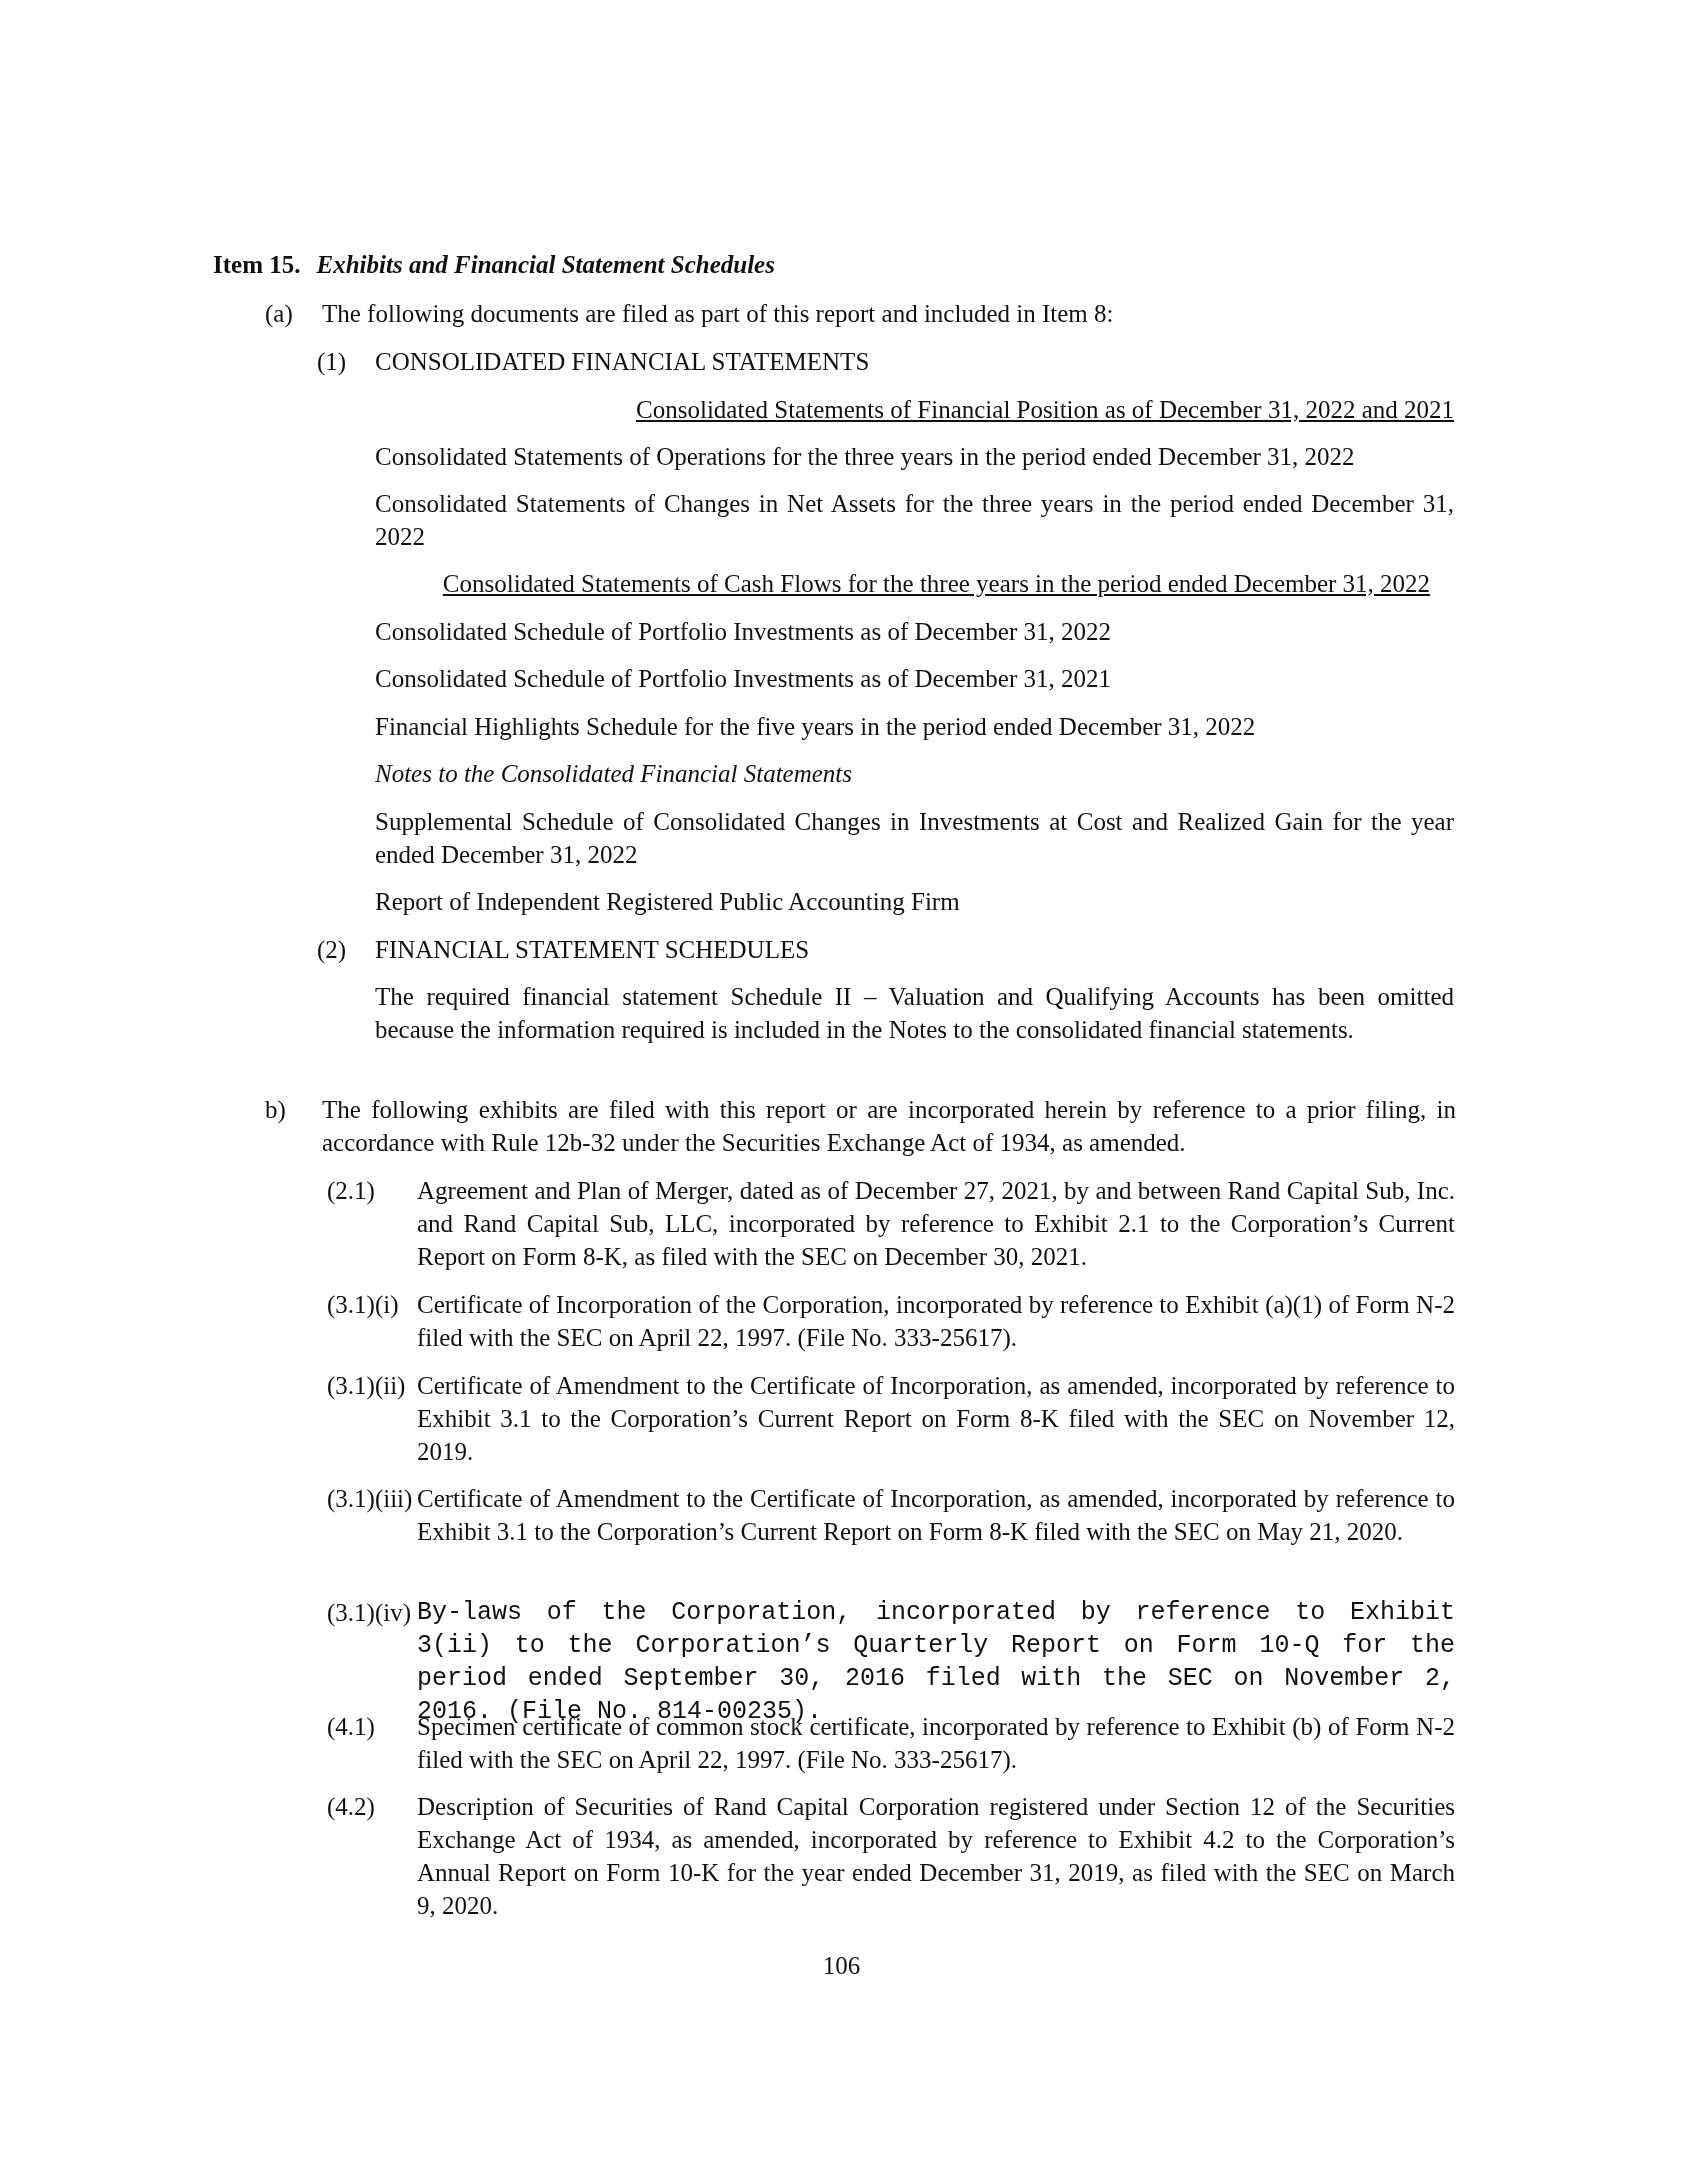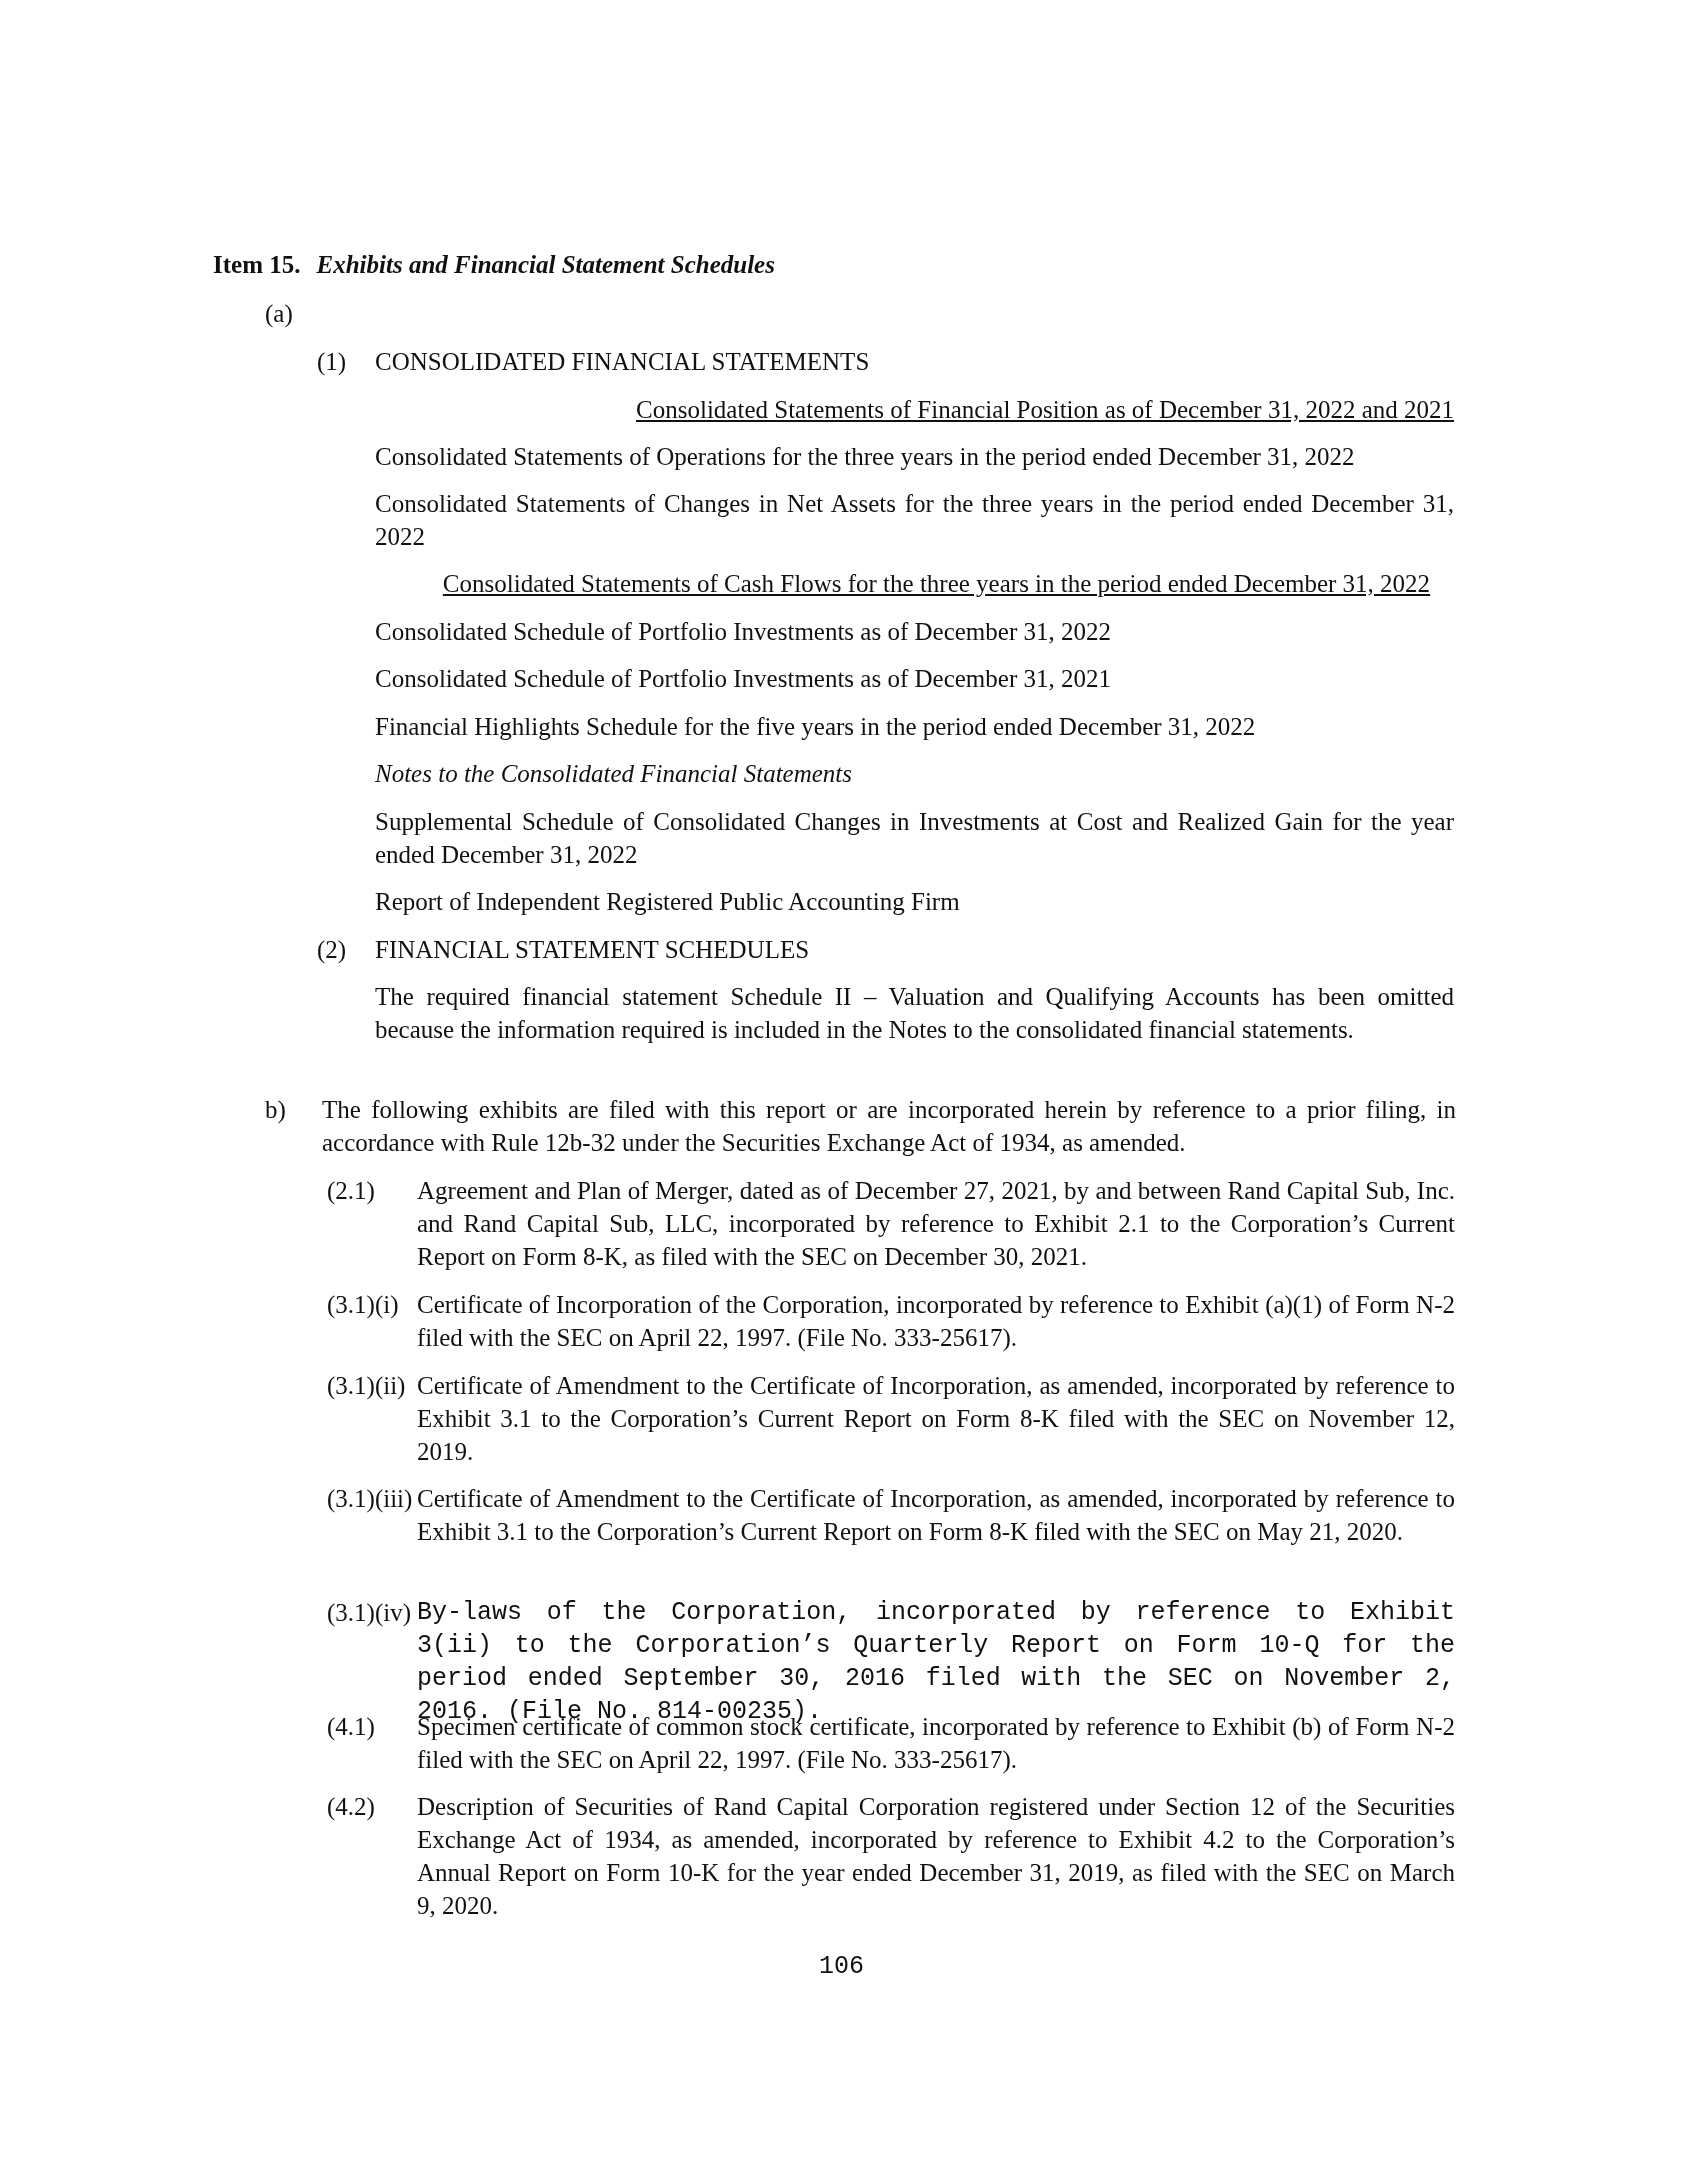--- a/index.html
+++ b/index.html
@@ -7,33 +7,34 @@
          font-family: "Liberation Serif", "DejaVu Serif", serif; color: #111111; }
   .page { position: absolute; left: 0; top: 0; width: 1683px; height: 2178px; }
   .abs { position: absolute; }
   .txt { font-size: 25px; line-height: 33px; }
   .title { left: 0; width: 1683px; top: 188px; text-align: center; font-weight: bold; font-size: 25px; }
   .item { left: 213px; top: 251px; font-size: 25px; }
   .item .num { font-weight: bold; }
   .item .ttl { font-weight: bold; font-style: italic; margin-left: 16px; }
   .lbl { position: absolute; }
   .block { position: absolute; text-align: justify; }
-  .pagenum { left: 0; width: 1683px; top: 1952px; text-align: center; font-size: 25px; font-family: Liberation Mono, monospace; }
+  .pagenum { left: 0; width: 1683px; top: 1952px; text-align: center; font-size: 25px; }
 </style>
 </head>
 <body>
 
 <div class="page">
 
 
   <div class="abs item">
     <span class="num">Item 15.</span><span class="ttl">Exhibits and Financial Statement Schedules</span>
   </div>
 
   <div class="lbl txt" style="left:265px; top:297px;">(a)</div>
+  <div class="block txt" style="left:322px; top:297px; width:1134px; text-align:left;">The following documents are filed as part of this report and included in Item 8:</div>
 
   <div class="lbl txt" style="left:317px; top:345px;">(1)</div>
   <div class="block txt" style="left:375px; top:345px; width:1079px; text-align:left;">CONSOLIDATED FINANCIAL STATEMENTS</div>
 
   <div class="block txt" style="left:375px; top:393px; width:1079px; text-align:right;text-decoration:underline;">Consolidated Statements of Financial Position as of December 31, 2022 and 2021</div>
   <div class="block txt" style="left:375px; top:440px; width:1079px; text-align:left;">Consolidated Statements of Operations for the three years in the period ended December 31, 2022</div>
   <div class="block txt" style="left:375px; top:487px; width:1079px; text-align-last:left;">Consolidated Statements of Changes in Net Assets for the three years in the period ended December 31, 2022</div>
   <div class="block txt" style="left:397px; top:567px; width:1079px; text-align:center;text-decoration:underline;">Consolidated Statements of Cash Flows for the three years in the period ended December 31, 2022</div>
   <div class="block txt" style="left:375px; top:615px; width:1079px; text-align:left;">Consolidated Schedule of Portfolio Investments as of December 31, 2022</div>
   <div class="block txt" style="left:375px; top:662px; width:1079px; text-align:left;">Consolidated Schedule of Portfolio Investments as of December 31, 2021</div>

